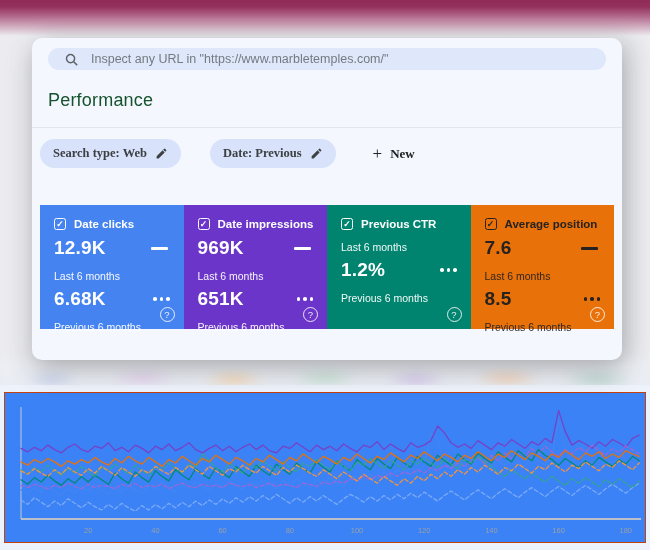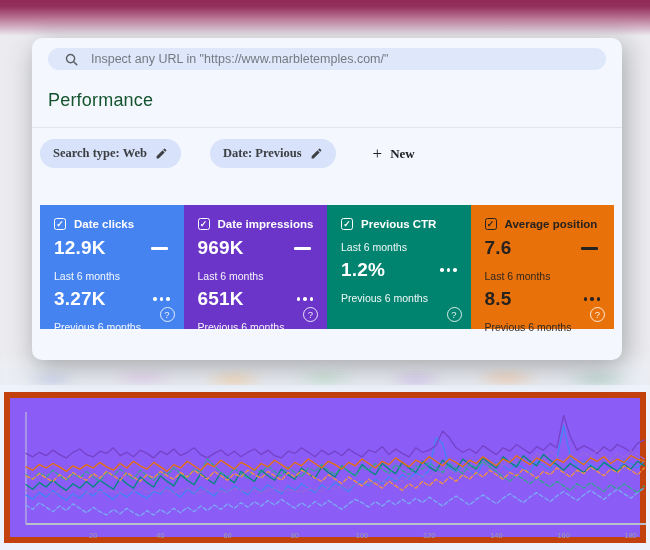--- a/index.html
+++ b/index.html
@@ -90,21 +90,21 @@
       linear-gradient(180deg,#eceef3,#e9edf4);
     filter:blur(4px);
   }
   
   .chart-wrap {
     position:absolute; left:0; top:385px; width:650px; height:165px;
     background:#edf2fb; z-index:2;
   }
   .chart-panel {
     position:absolute; left:4px; top:7px; width:642px; height:151px;
-    background:#8b5cf6; border:6px solid #c2410c;
+    background:#3b82f6; border:1px solid #c2410c;
   }
   .chart-panel svg { display:block; }
 </style>
 </head>
 <body>
 
 <div class="topbar"></div>
 
 <div class="blur-band"></div>
 
@@ -152,21 +152,21 @@
       <div class="card-head">
         <span class="checkbox">✓</span>
         <span>Date clicks</span>
       </div>
       <div class="val-row">
         <span class="metric-value">12.9K</span>
         <span class="line-solid"></span>
       </div>
       <div class="period">Last 6 months</div>
       <div class="val-row second">
-        <span class="metric-value">3.27K</span>
+        <span class="metric-value">6.68K</span>
         <span class="line-dots">
             <i></i>
             <i></i>
             <i></i>
           </span>
       </div>
       <div class="period">Previous 6 months</div>
       <span class="help-icon">?</span>
     </div>
 

